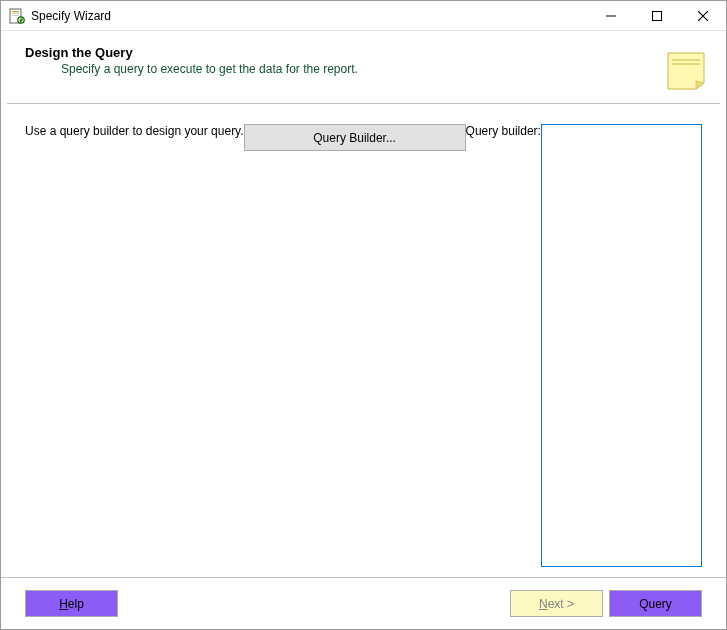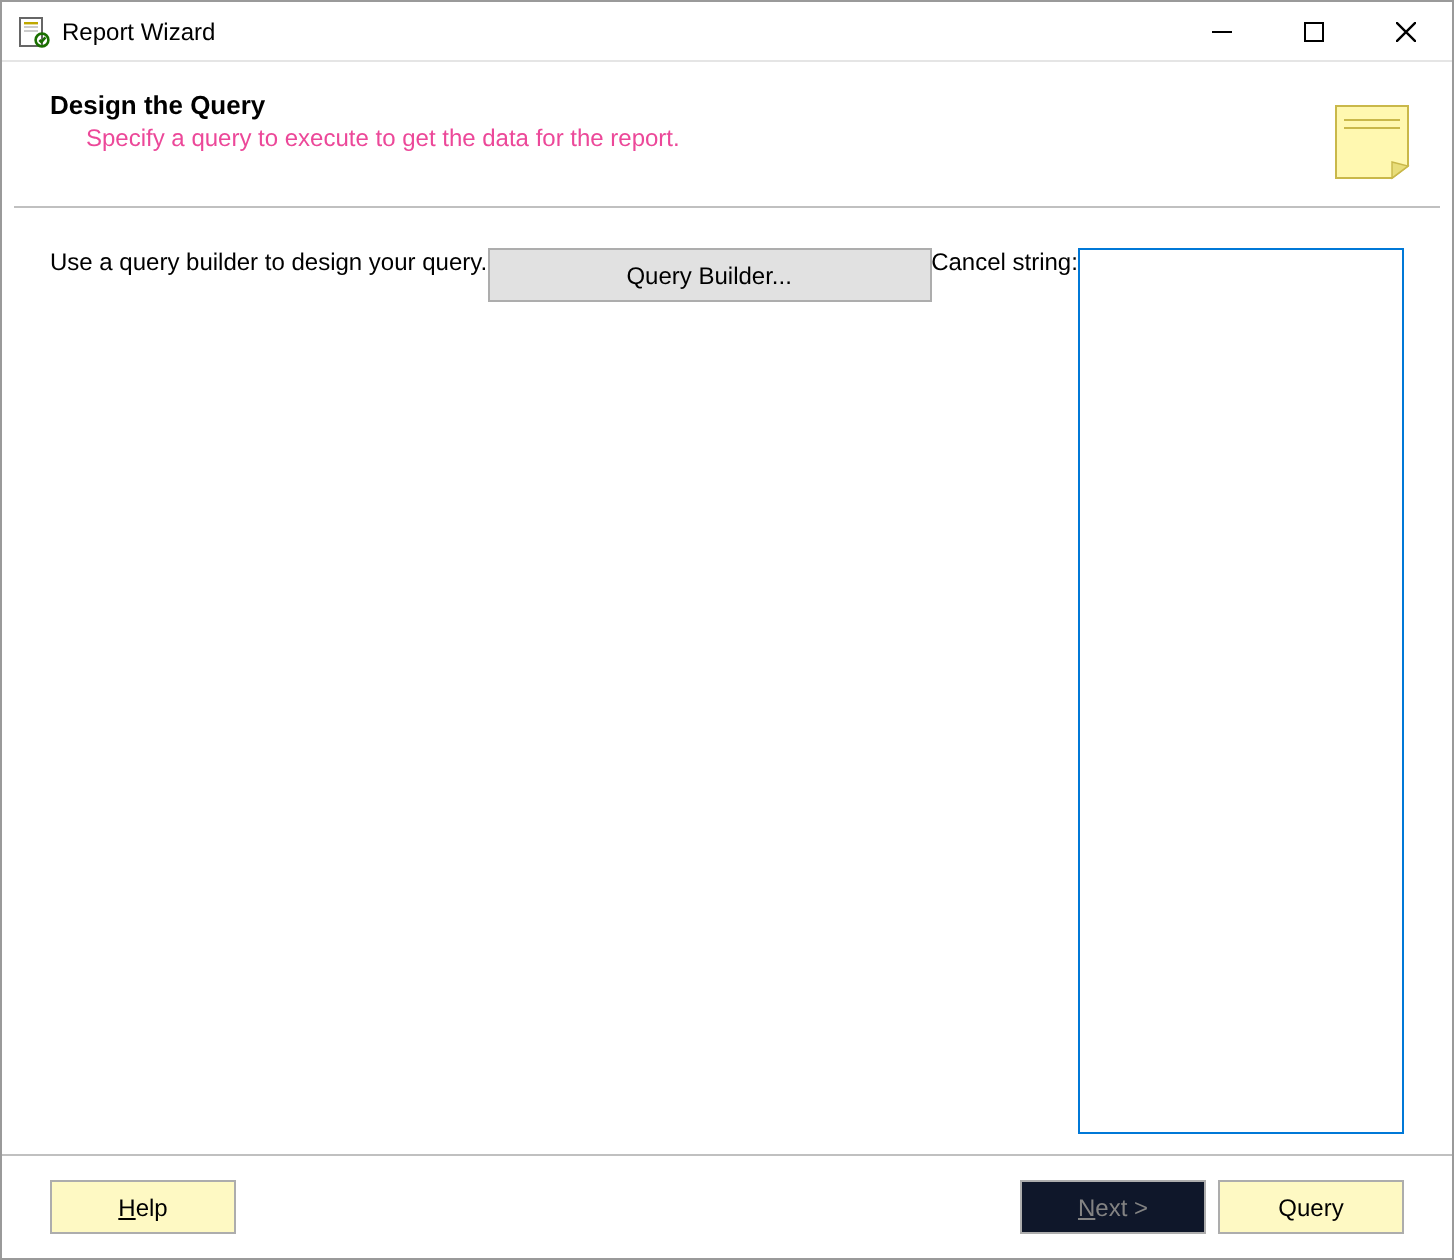--- a/index.html
+++ b/index.html
@@ -48,23 +48,23 @@
     display: flex;
     align-items: flex-start;
   }
   .header-text { flex: 1; }
   .header-title {
     font-weight: bold;
     font-size: 13px;
     margin-bottom: 2px;
   }
   .header-sub {
-    margin-left: 18px;
-    font-size: 12px;
-    color: #ec4899;
+    margin-left: 36px;
+    font-size: 12px;
+    color: #14532d;
   }
   .header-icon {
     width: 44px; height: 44px;
     margin-top: 4px;
   }
   .divider {
     border: none;
     border-top: 1px solid #c0c0c0;
     margin: 0 6px;
   }
@@ -114,49 +114,49 @@
   .footer {
     border-top: 1px solid #c0c0c0;
     padding: 12px 24px;
     display: flex;
     align-items: center;
   }
   .footer .spacer { flex: 1; }
   .fbtn {
     width: 93px; height: 27px;
     border: 1px solid #adadad;
-    background: #fef9c3;
+    background: #8b5cf6;
     font-family: inherit; font-size: 12px;
     margin-left: 6px;
     cursor: default;
   }
   .fbtn:disabled {
     color: #838383;
-    background: #0f172a;
+    background: #fef9c3;
   }
   .fbtn .mn { text-decoration: underline; }
   .help-btn { margin-left: 0; }
 </style>
 </head>
 <body>
 
 <div class="window">
 
   <div class="titlebar">
     <span class="app-icon">
       <svg viewBox="0 0 16 16">
         <rect x="1" y="1" width="11" height="14" fill="#fff" stroke="#666" stroke-width="1"></rect>
         <rect x="3" y="3" width="7" height="1.2" fill="#bfa800"></rect>
         <rect x="3" y="5" width="7" height="1" fill="#ccc"></rect>
         <rect x="3" y="7" width="7" height="1" fill="#ccc"></rect>
         <circle cx="12" cy="12" r="3.2" fill="none" stroke="#1a6f00" stroke-width="1.3"></circle>
         <path d="M10.7 12 l1 1 l2 -2.3" fill="none" stroke="#1a6f00" stroke-width="1.3"></path>
       </svg>
     </span>
-    <span class="title">Report Wizard</span>
+    <span class="title">Specify Wizard</span>
     <div class="winbtns">
       <div class="winbtn">
         <svg viewBox="0 0 10 10">
             <path d="M0 5 H10" stroke="currentColor" stroke-width="1"></path>
           </svg>
       </div>
       <div class="winbtn">
         <svg viewBox="0 0 10 10">
             <rect x="0.5" y="0.5" width="9" height="9" fill="none" stroke="currentColor" stroke-width="1"></rect>
           </svg>
@@ -182,21 +182,21 @@
         <line x1="8" y1="15" x2="36" y2="15" stroke="#c9b84a" stroke-width="1"></line>
       </svg>
     </span>
   </div>
 
   <hr class="divider">
 
   <div class="body">
     <div class="prompt">Use a query builder to design your query.</div>
     <button class="qb-btn">Query Builder...</button>
-    <div class="qs-label"><span>Cancel string:</span></div>
+    <div class="qs-label"><span>Query builder:</span></div>
     <div class="qs-area-wrap">
       <textarea class="qs-area" style=""></textarea>
     </div>
   </div>
 
   <div class="footer">
     <button class="fbtn help-btn"><span class="mn">H</span>elp</button>
     <span class="spacer"></span>
     <button class="fbtn" disabled=""><span class="mn">N</span>ext &gt;</button>
     <button class="fbtn">Query</button>

